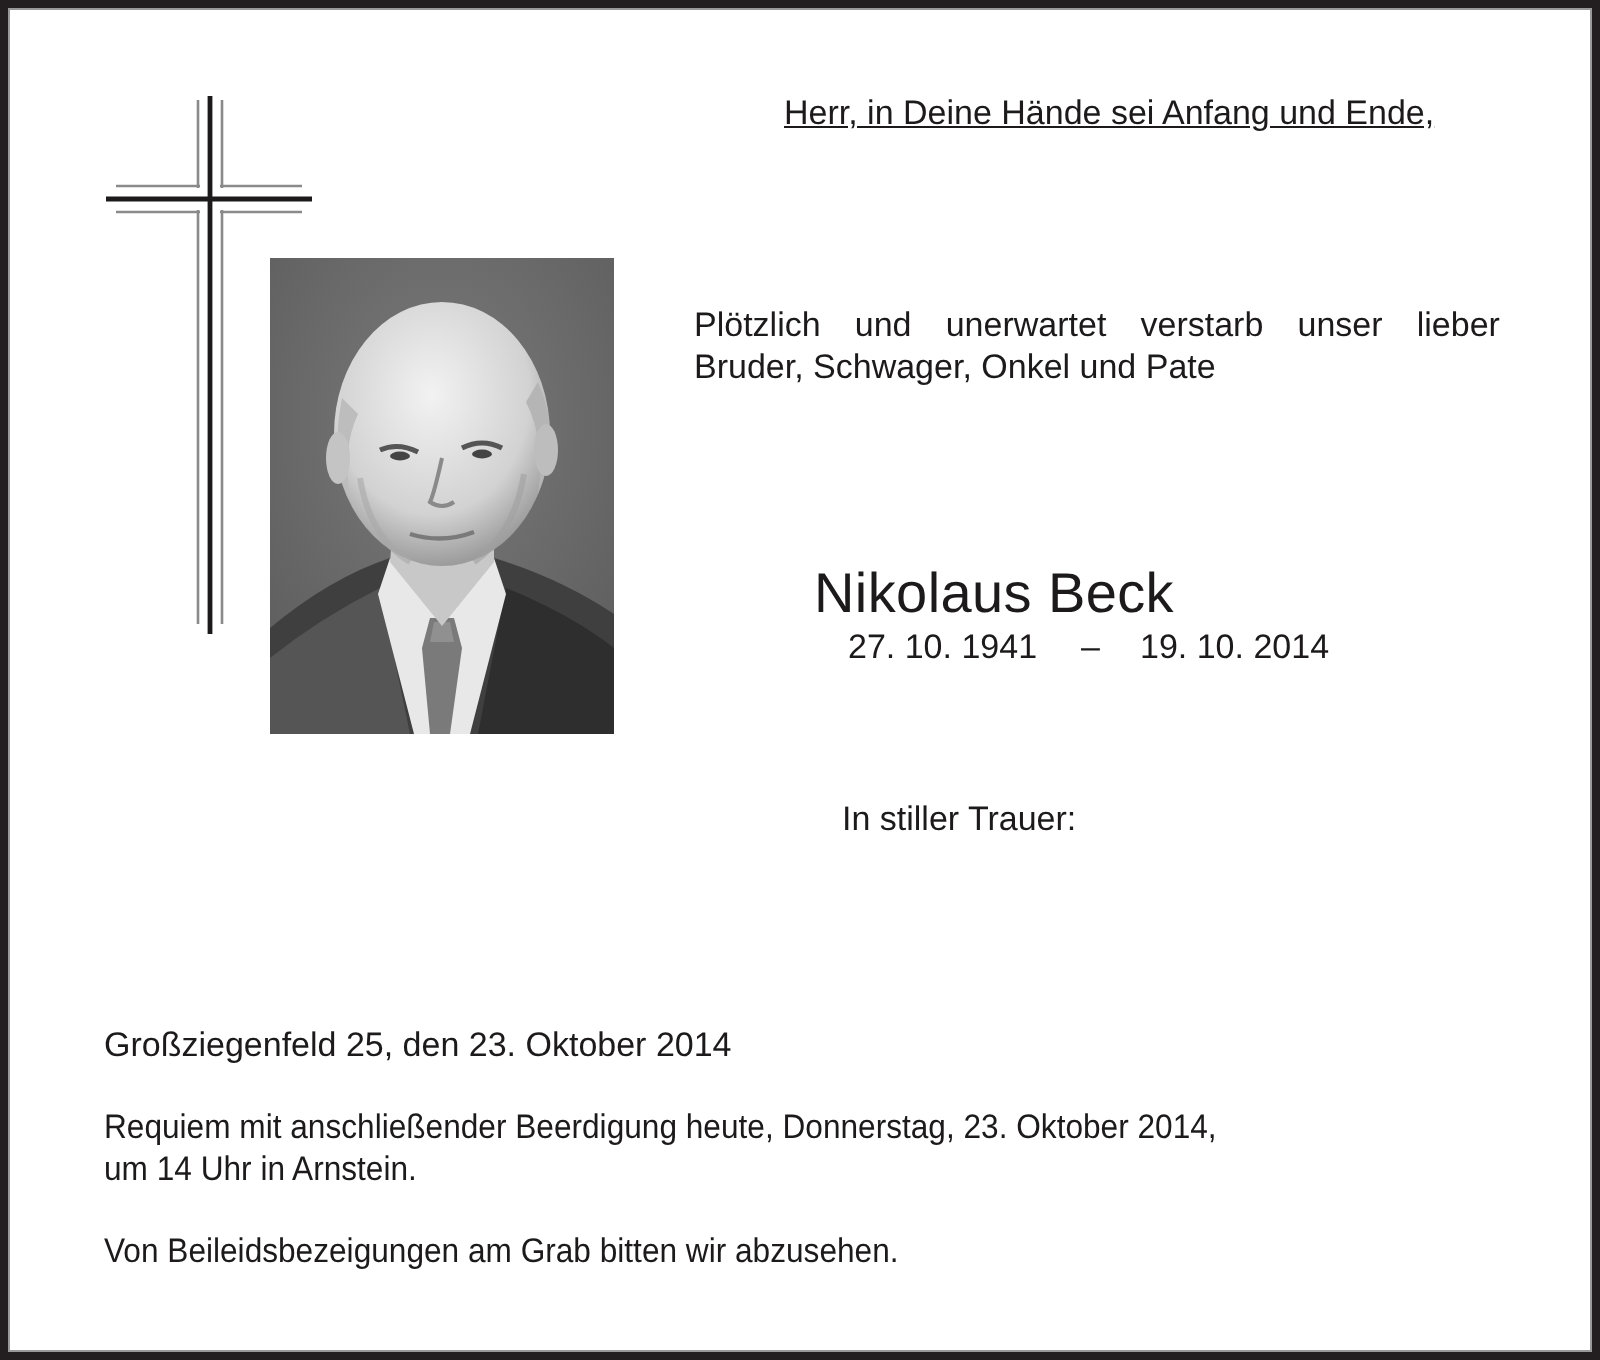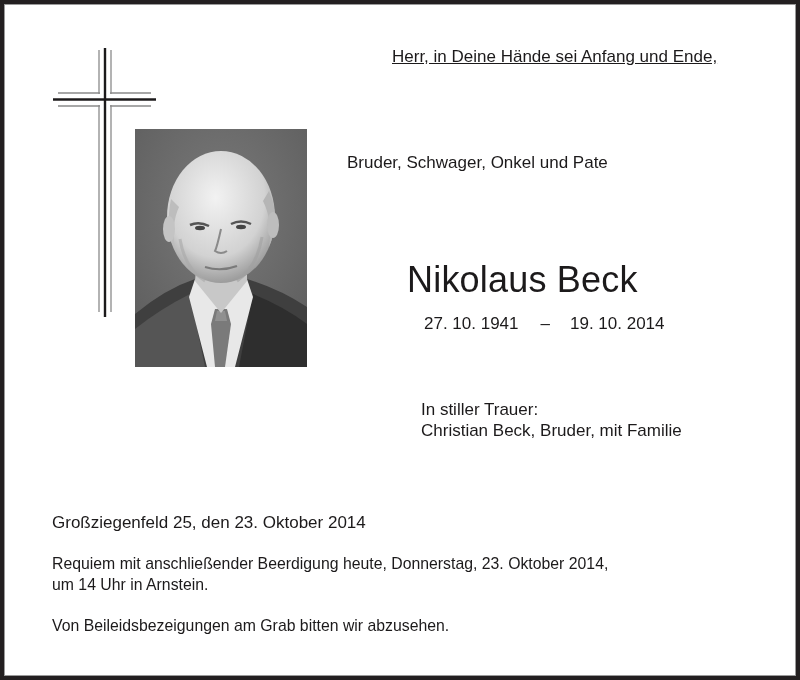--- a/index.html
+++ b/index.html
@@ -10,21 +10,21 @@
     .frame::after { content: ""; position: absolute; left: 0; top: 0; right: 0; bottom: 0;
                     border: 1px solid #9a9a9a; pointer-events: none; }
     .abs { position: absolute; }
     .txt { font-size: 17px; line-height: 21px; white-space: nowrap; }
     .cross { position: absolute; left: 50px; top: 46px; width: 110px; height: 275px; }
     .photo { position: absolute; left: 135px; top: 129px; width: 172px; height: 238px; background: #6d6d6d; overflow: hidden; }
     .photo svg { display: block; }
     .verse { left: 392px; top: 46px; text-decoration: underline; }
     .intro { left: 347px; top: 152px; width: 403px; white-space: normal; }
     .intro .just { display: flex; justify-content: space-between; }
-    .name { left: 407px; top: 256px; font-size: 36px; line-height: 48px; letter-spacing: 0.2px; white-space: nowrap; }
+    .name { left: 407px; top: 273px; font-size: 28px; line-height: 48px; letter-spacing: 0.2px; white-space: nowrap; }
     .dates { left: 424px; top: 313px; display: flex; white-space: nowrap; }
     .dates .dash { margin: 0 20px 0 22px; }
     .mourners { left: 421px; top: 399px; }
     .place { left: 52px; top: 512px; }
     .requiem { left: 52px; top: 553px; transform: scaleX(0.93); transform-origin: left top; }
     .note { left: 52px; top: 615px; transform: scaleX(0.93); transform-origin: left top; }
   </style>
 </head>
 <body>
 
@@ -93,34 +93,41 @@
     <path d="M45 110 Q50 140 70 152" stroke="#a8a8a8" stroke-width="3" fill="none" opacity="0.6"></path>
     <path d="M127 108 Q122 138 102 152" stroke="#a0a0a0" stroke-width="3" fill="none" opacity="0.6"></path>
   </svg>
 </div>
 
 <div class="abs txt verse">
   <div>Herr, in Deine Hände sei Anfang und Ende,</div>
 </div>
 
 <div class="abs txt intro">
+  <div class="just">
+    <span>Plötzlich</span>
+    <span>und</span>
+    <span>unerwartet</span>
+    <span>verstarb</span>
+    <span>unser</span>
+    <span>lieber</span>
+  </div>
   <div>Bruder, Schwager, Onkel und Pate</div>
 </div>
 
 <div class="abs name">Nikolaus Beck</div>
 
 <div class="abs txt dates">
   <span>27. 10. 1941</span>
   <span class="dash">–</span>
   <span>19. 10. 2014</span>
 </div>
 
 <div class="abs txt mourners">
   <div>In stiller Trauer:</div>
-  <div>Christian Beck, Bruder, mit Familie</div>
 </div>
 
 <div class="abs txt place">Großziegenfeld 25, den 23. Oktober 2014</div>
 
 <div class="abs txt requiem">
   <div>Requiem mit anschließender Beerdigung heute, Donnerstag, 23. Oktober 2014,</div>
   <div>um 14 Uhr in Arnstein.</div>
 </div>
 
 <div class="abs txt note">Von Beileidsbezeigungen am Grab bitten wir abzusehen.</div>

